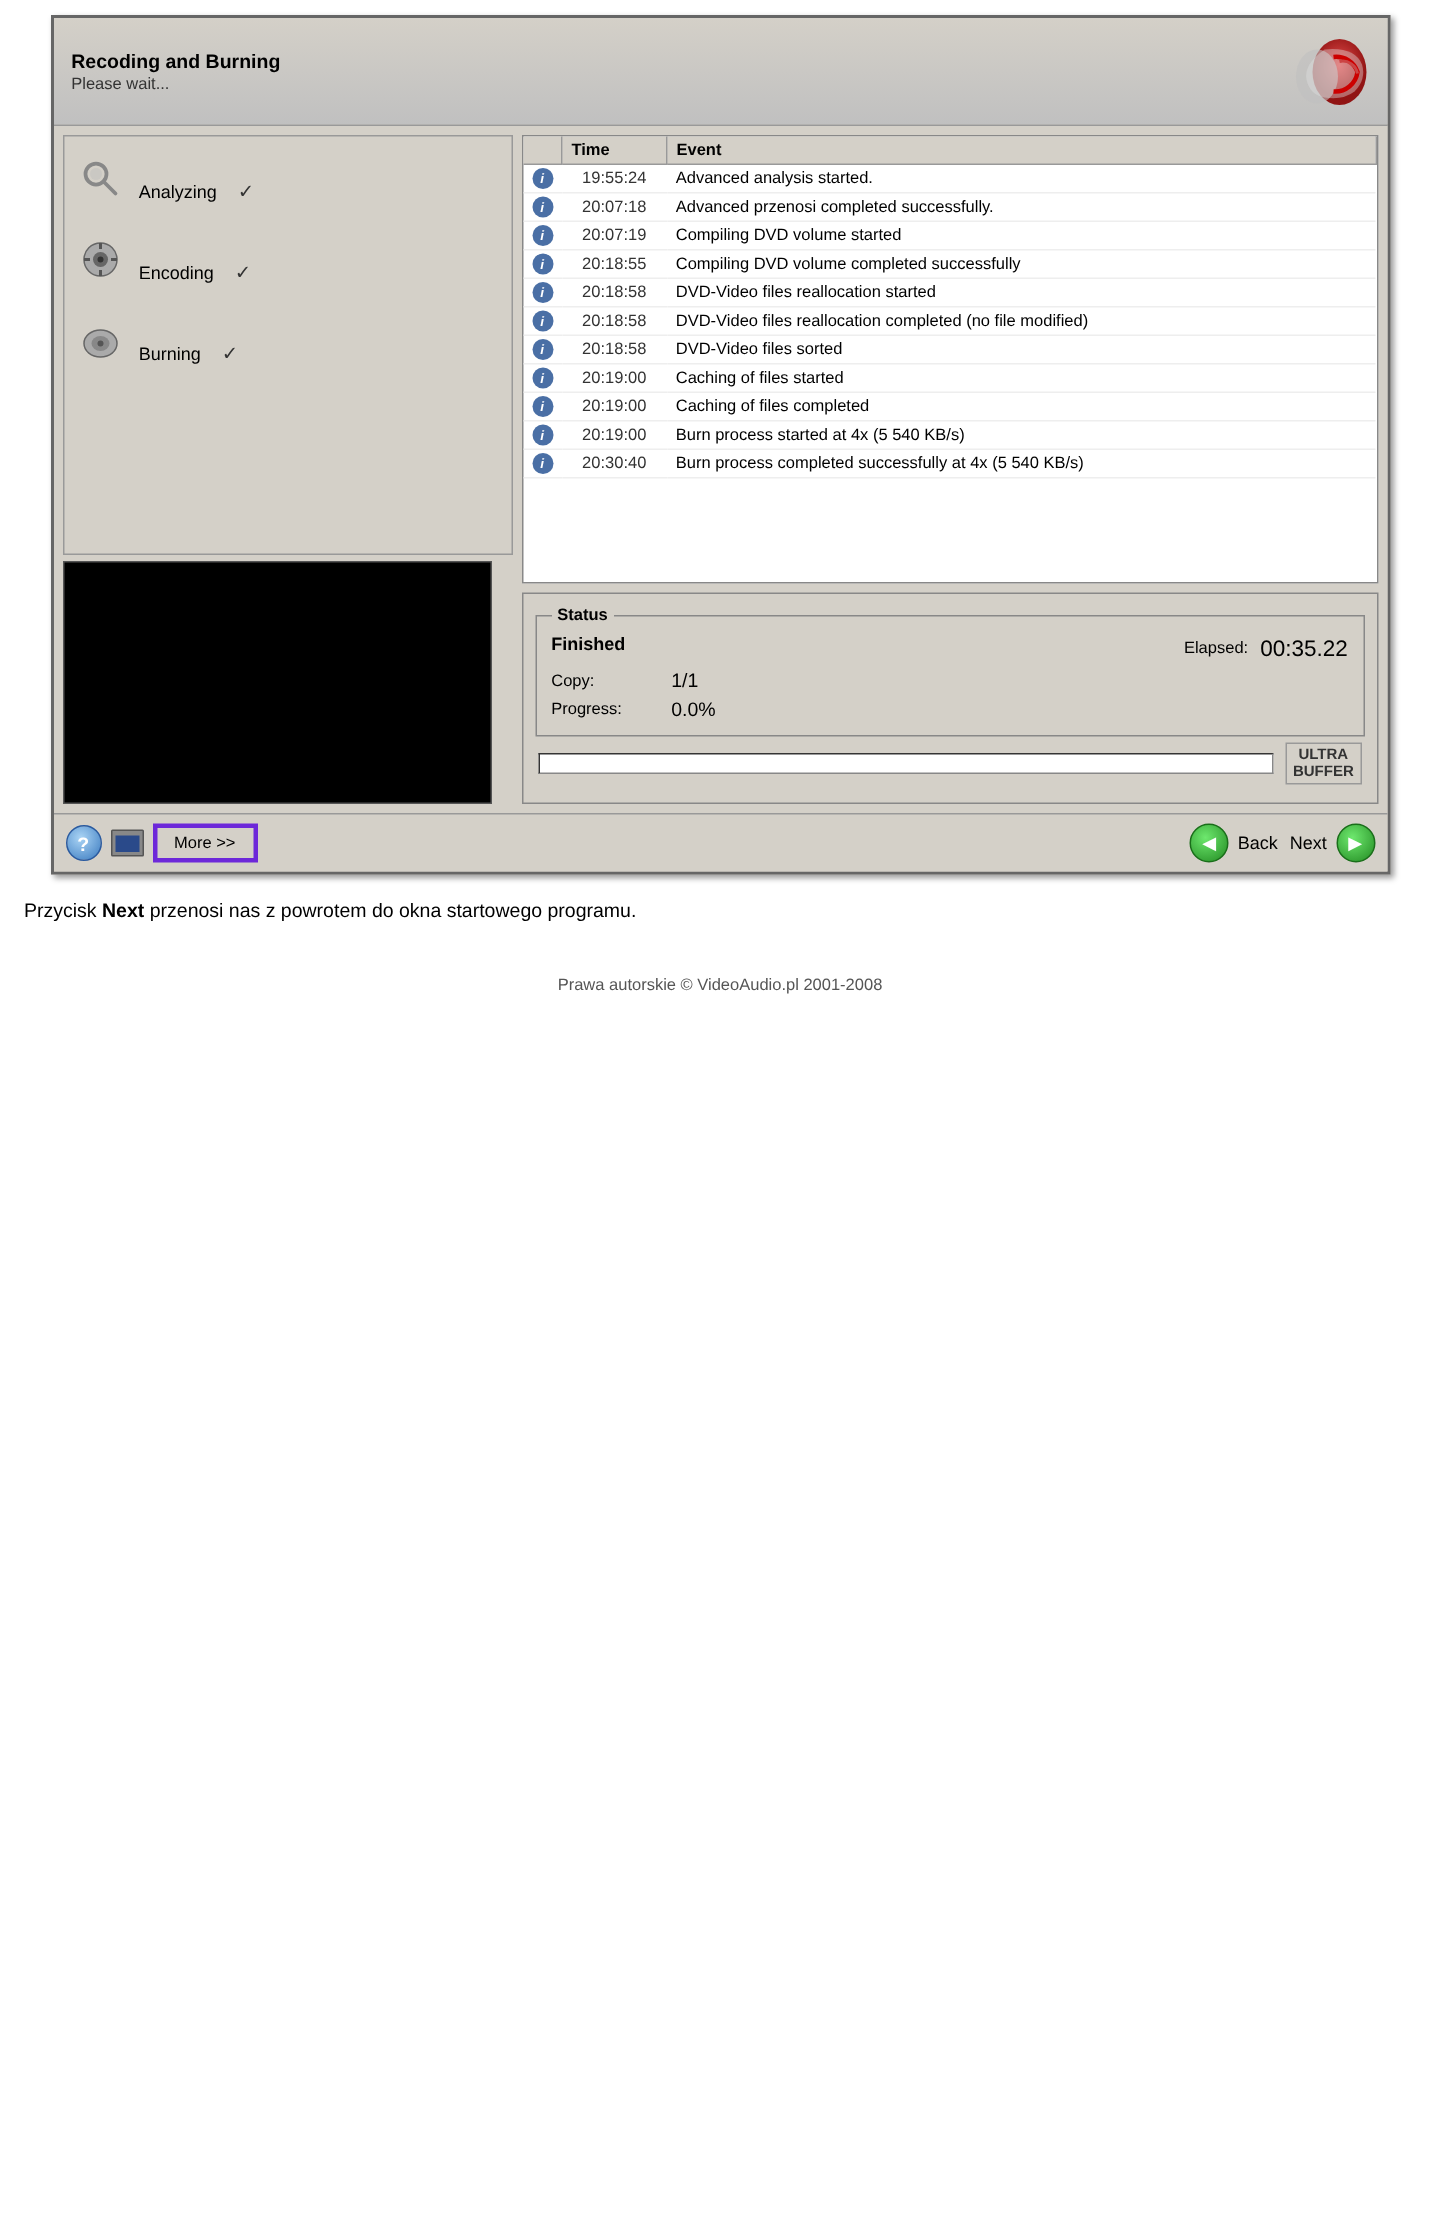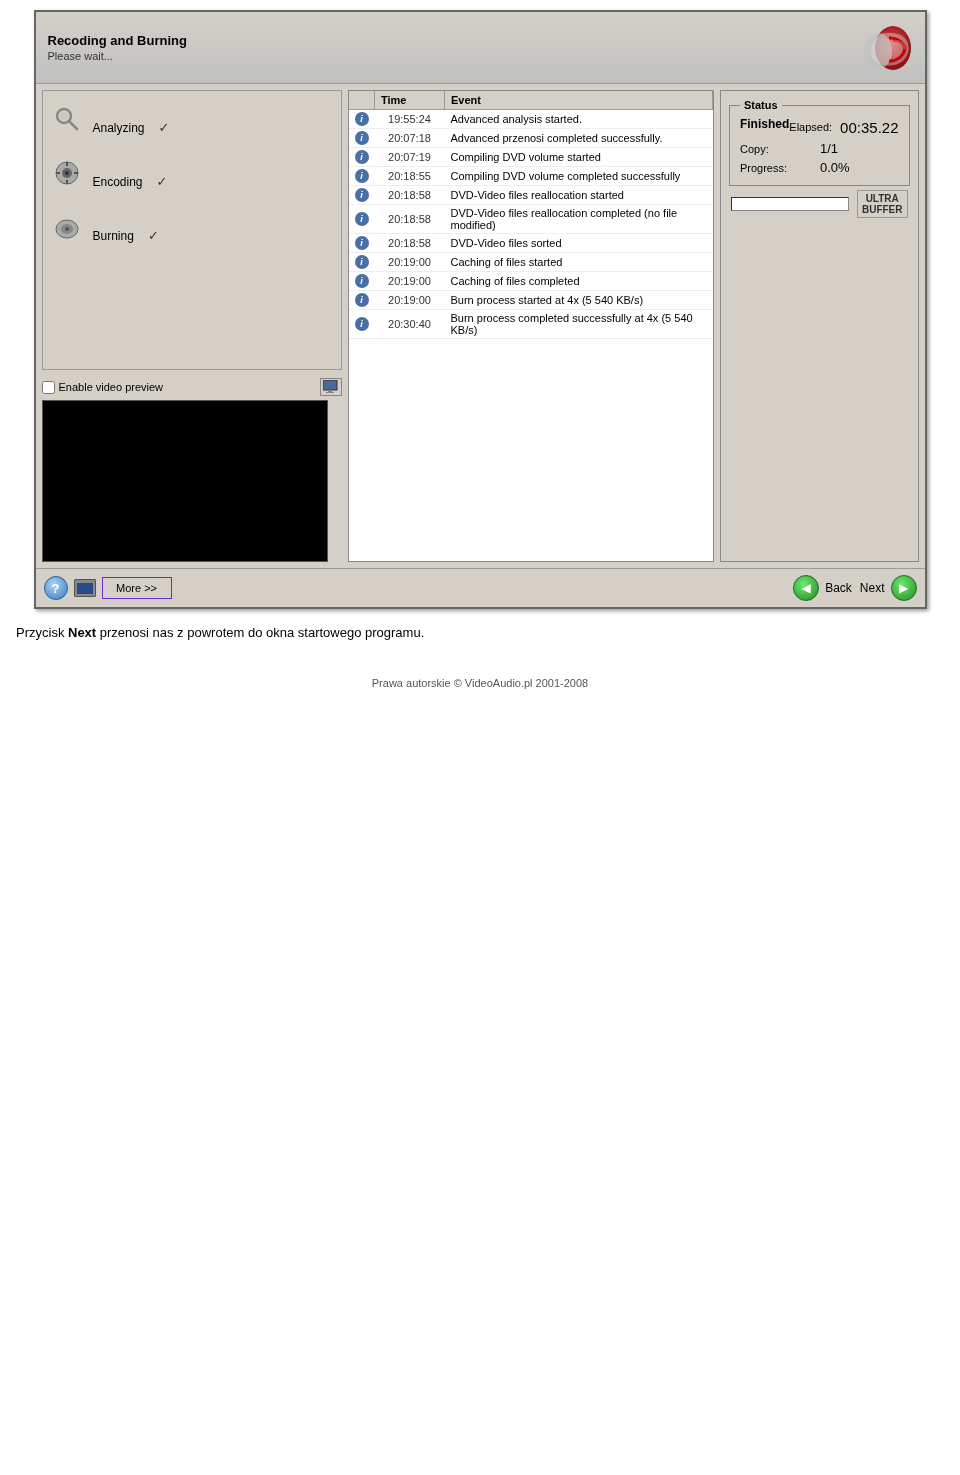--- a/index.html
+++ b/index.html
@@ -190,21 +190,21 @@
       width: 286px;
       height: 162px;
       background: #000;
       border: 1px solid #555;
     }
 
     
     .right-panel {
       flex: 1;
       display: flex;
-      flex-direction: row;
+      flex-direction: column;
       gap: 6px;
     }
 
     .log-panel {
       border: 1px solid #888;
       background: #fff;
       flex: 1;
     }
 
     .log-table {
@@ -346,21 +346,21 @@
     }
 
     .bottom-right {
       display: flex;
       align-items: center;
       gap: 8px;
     }
 
     .btn-standard {
       background: #d4d0c8;
-      border: 1px solid #6d28d9;
+      border: 3px solid #6d28d9;
       padding: 4px 10px;
       font-size: 11px;
       cursor: pointer;
       display: flex;
       align-items: center;
       gap: 4px;
       min-width: 70px;
       justify-content: center;
     }
 
@@ -529,33 +529,20 @@
                 <ellipse cx="14" cy="16" rx="6" ry="5" fill="#888"></ellipse>
                 <ellipse cx="14" cy="16" rx="2" ry="2" fill="#555"></ellipse>
               </svg>
             </div>
             <span class="step-label">Burning</span>
             <span class="step-check">✓</span>
           </div>
         </div>
 
         <div class="video-preview-section">
-          <div class="video-preview-header">
-            <div class="checkbox-item">
-              <input type="checkbox" style="">
-              <label>Enable video preview</label>
-            </div>
-            <div class="preview-screen-btn">
-              <svg width="16" height="14" viewBox="0 0 16 14">
-                <rect x="0" y="0" width="14" height="10" fill="#4a6a9a" stroke="#333" stroke-width="1"></rect>
-                <rect x="5" y="10" width="4" height="2" fill="#888"></rect>
-                <rect x="3" y="12" width="8" height="1" fill="#888"></rect>
-              </svg>
-            </div>
-          </div>
           <div class="black-screen"></div>
         </div>
       </div>
 
       <div class="right-panel">
 
         <div class="log-panel">
           <table class="log-table">
             <thead>
               <tr>

